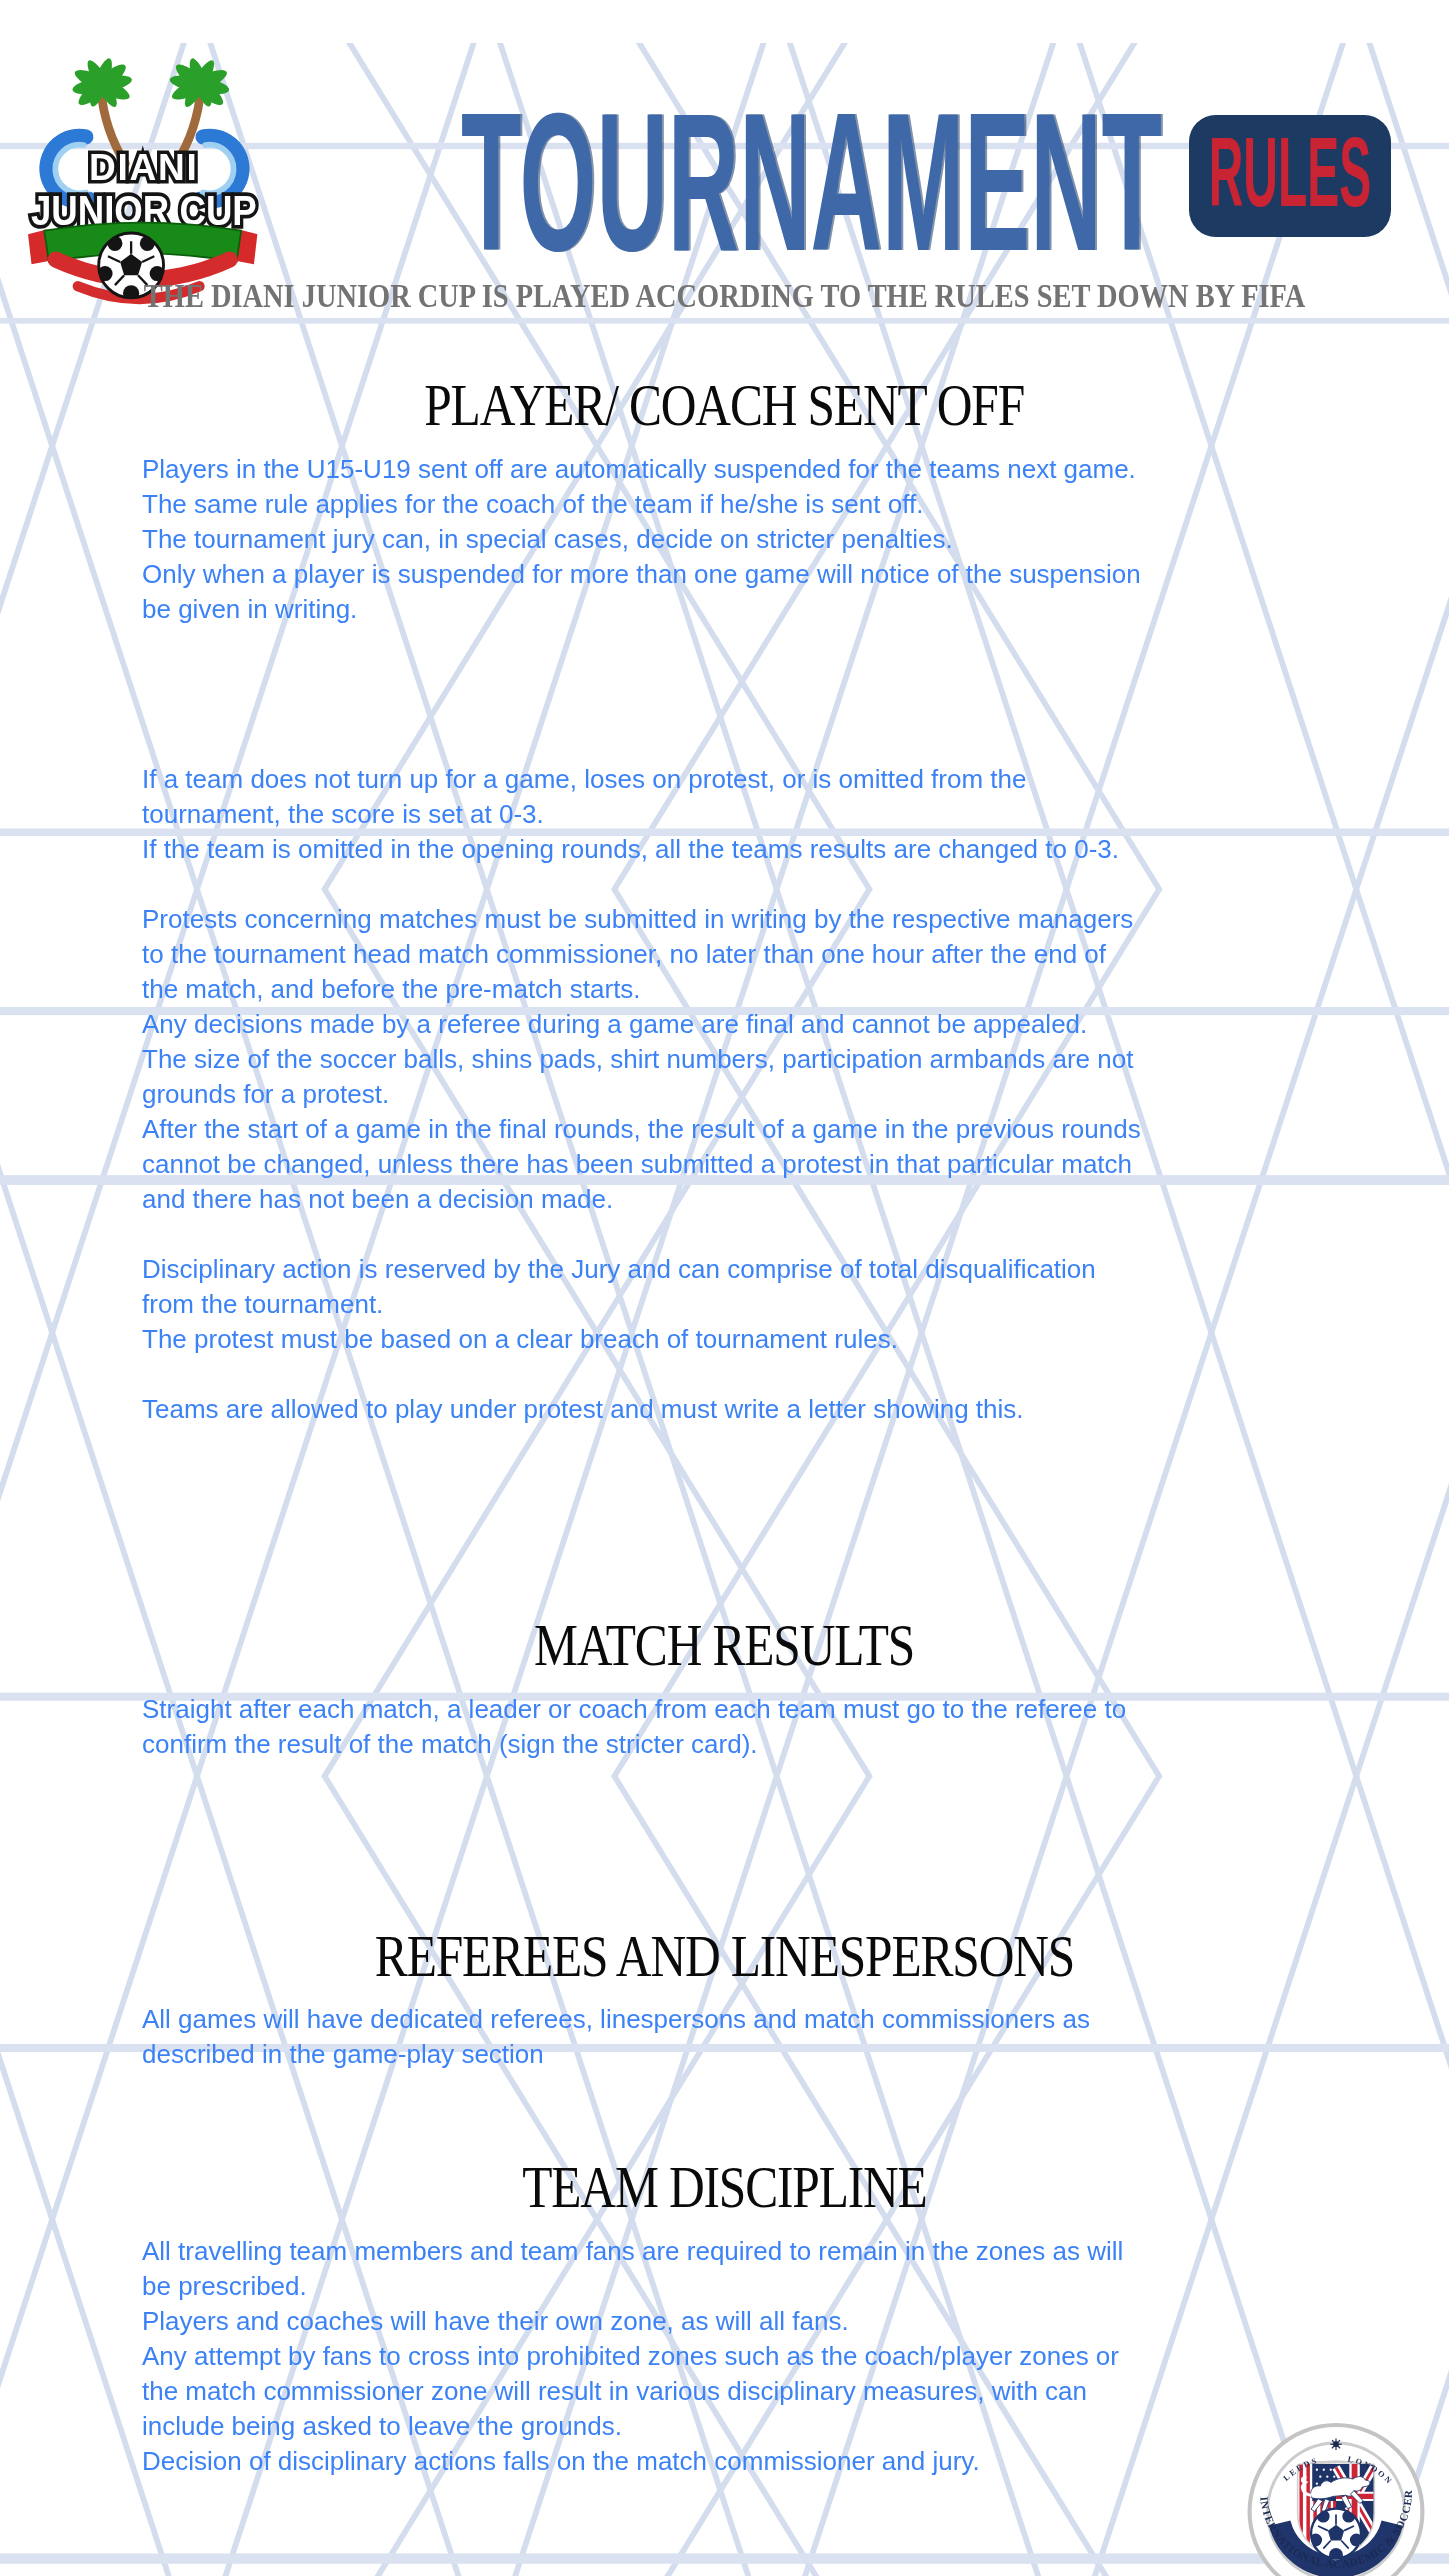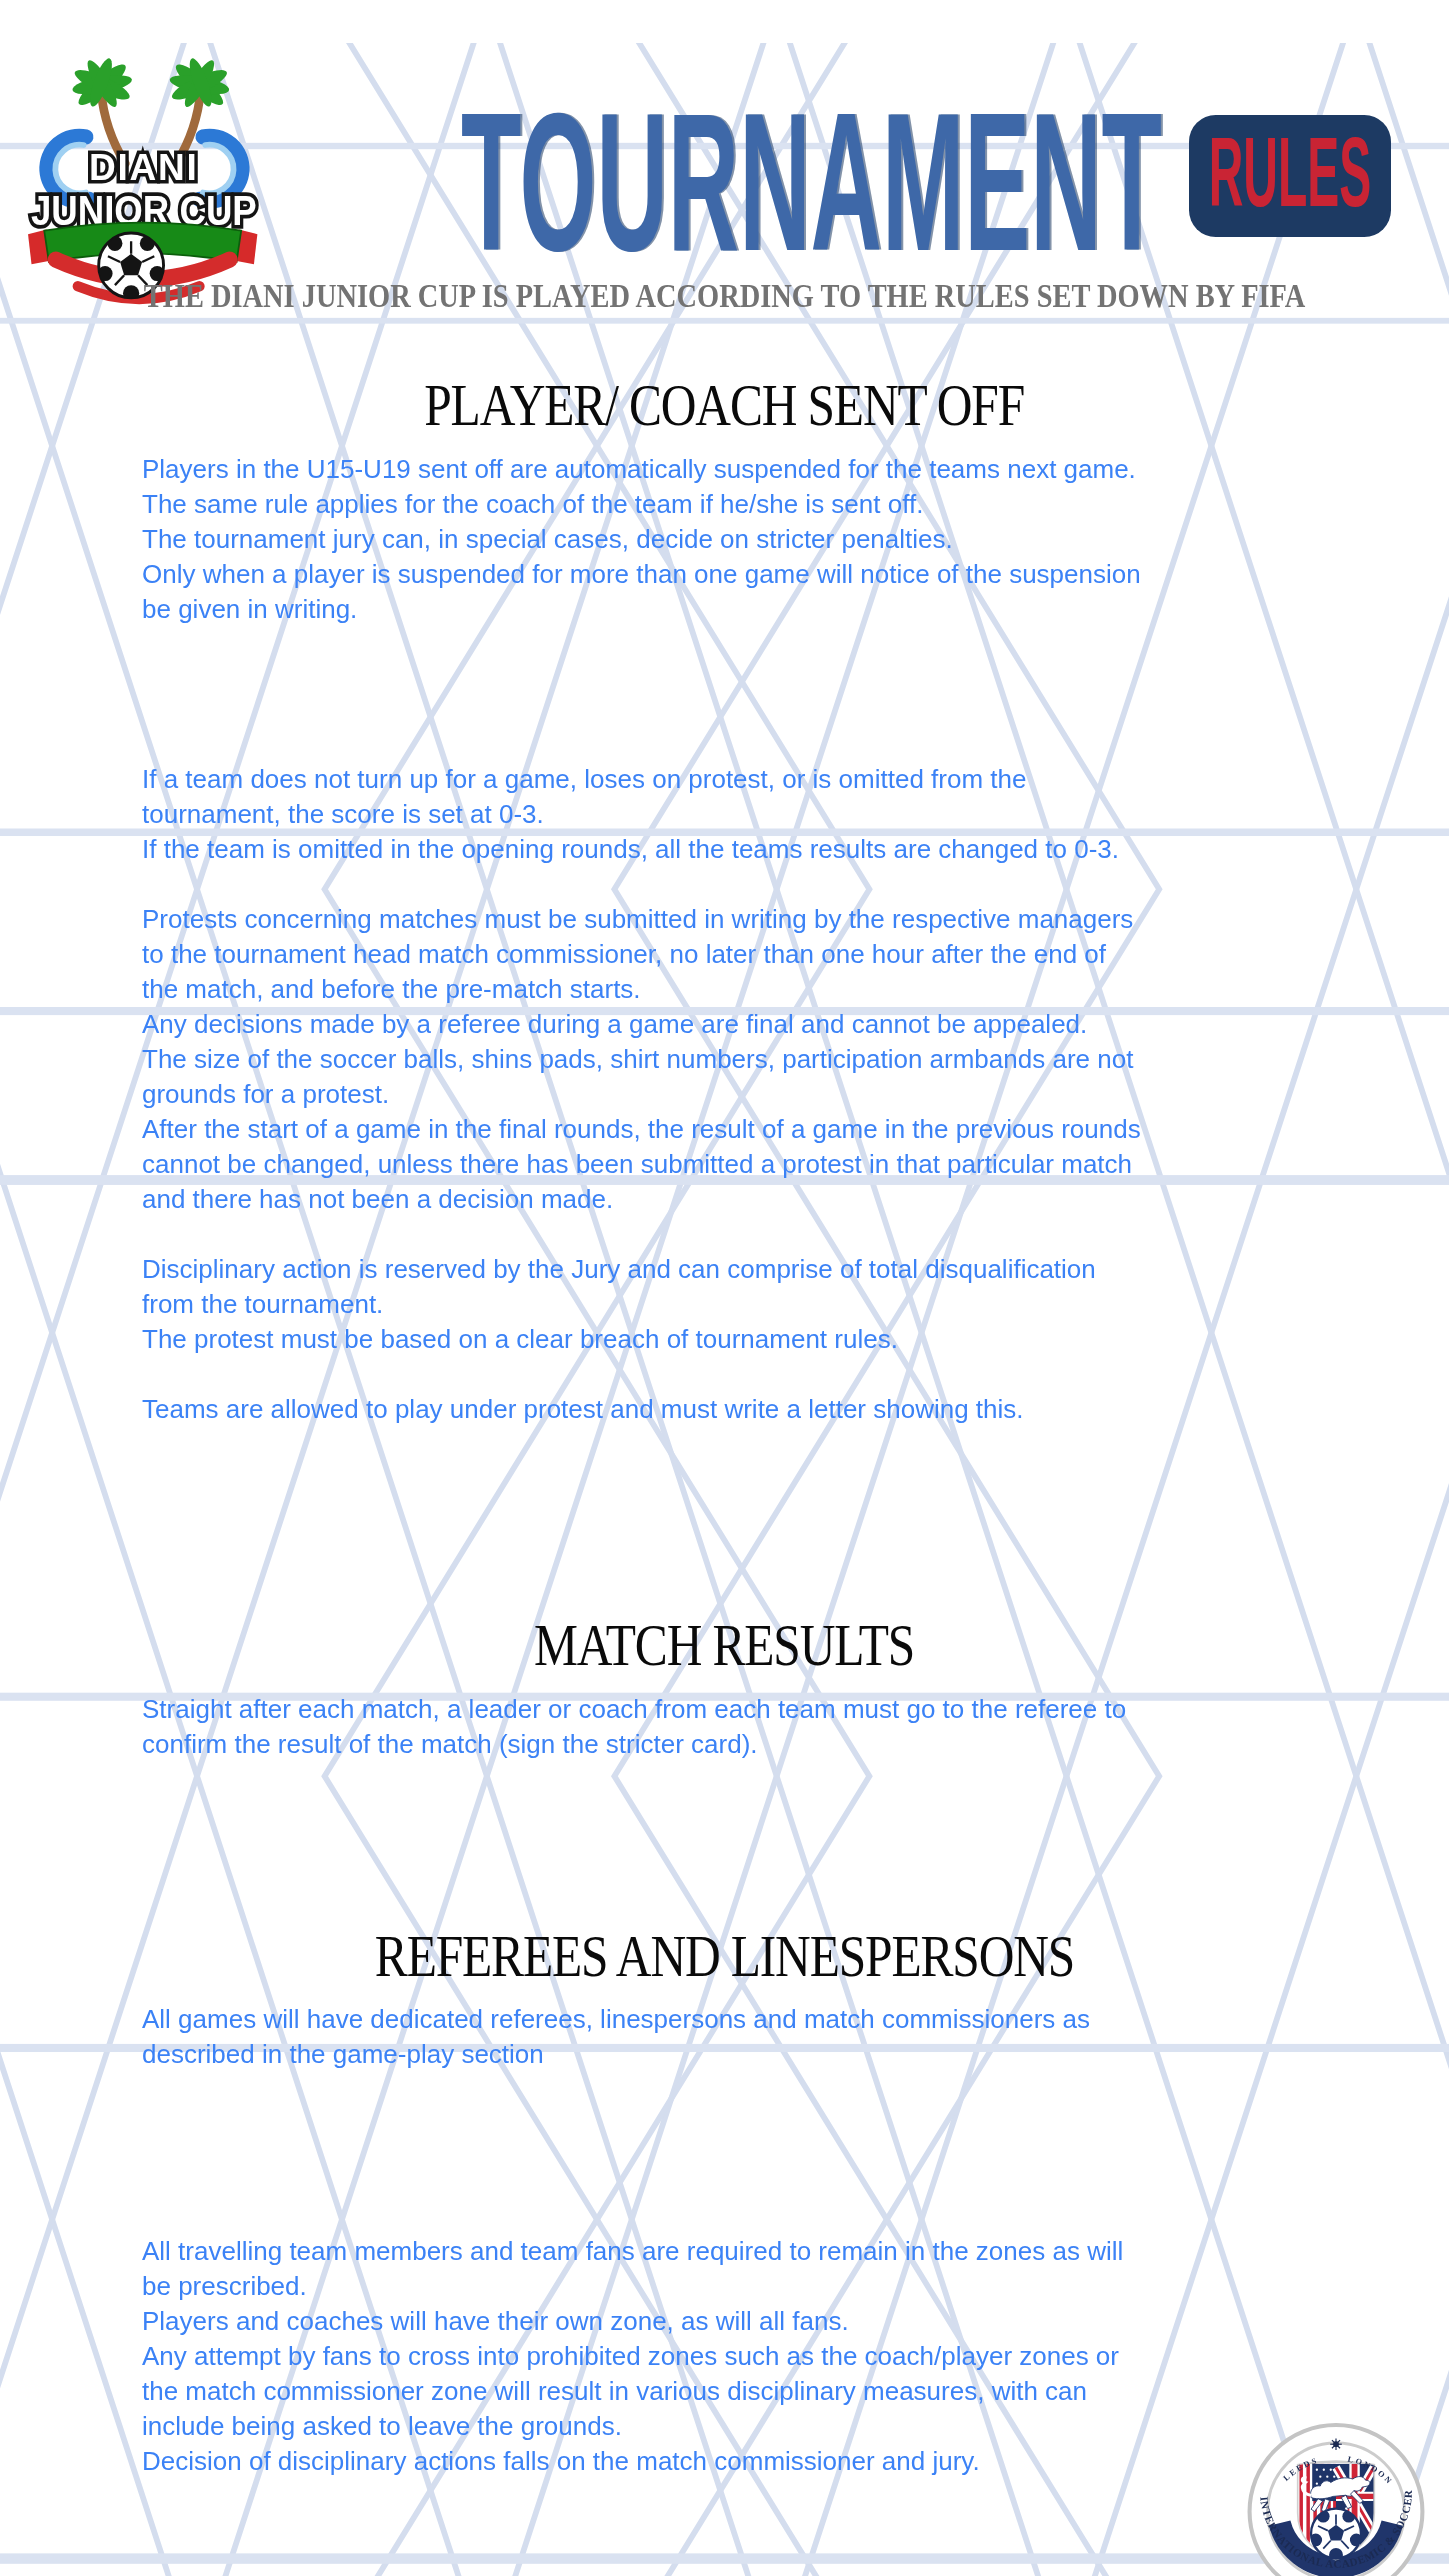--- a/index.html
+++ b/index.html
@@ -178,20 +178,23 @@
   </div>
   <div class="body-text" style="top:1649px">Straight after each match, a leader or coach from each team must go to the referee to
 confirm the result of the match (sign the stricter card).</div>
 
   <div class="h2" style="top:1890px">
     <span>REFEREES AND LINESPERSONS</span>
   </div>
   <div class="body-text" style="top:1959px">All games will have dedicated referees, linespersons and match commissioners as
 described in the game-play section</div>
 
+  <div class="h2" style="top:2121px">
+    <span>TEAM DISCIPLINE</span>
+  </div>
   <div class="body-text" style="top:2191px">All travelling team members and team fans are required to remain in the zones as will
 be prescribed.
 Players and coaches will have their own zone, as will all fans.
 Any attempt by fans to cross into prohibited zones such as the coach/player zones or
 the match commissioner zone will result in various disciplinary measures, with can
 include being asked to leave the grounds.
 Decision of disciplinary actions falls on the match commissioner and jury.</div>
 
   <svg class="layer" style="left:1246px;top:2378px" width="180" height="181" viewBox="0 0 310 312">
     <defs>

